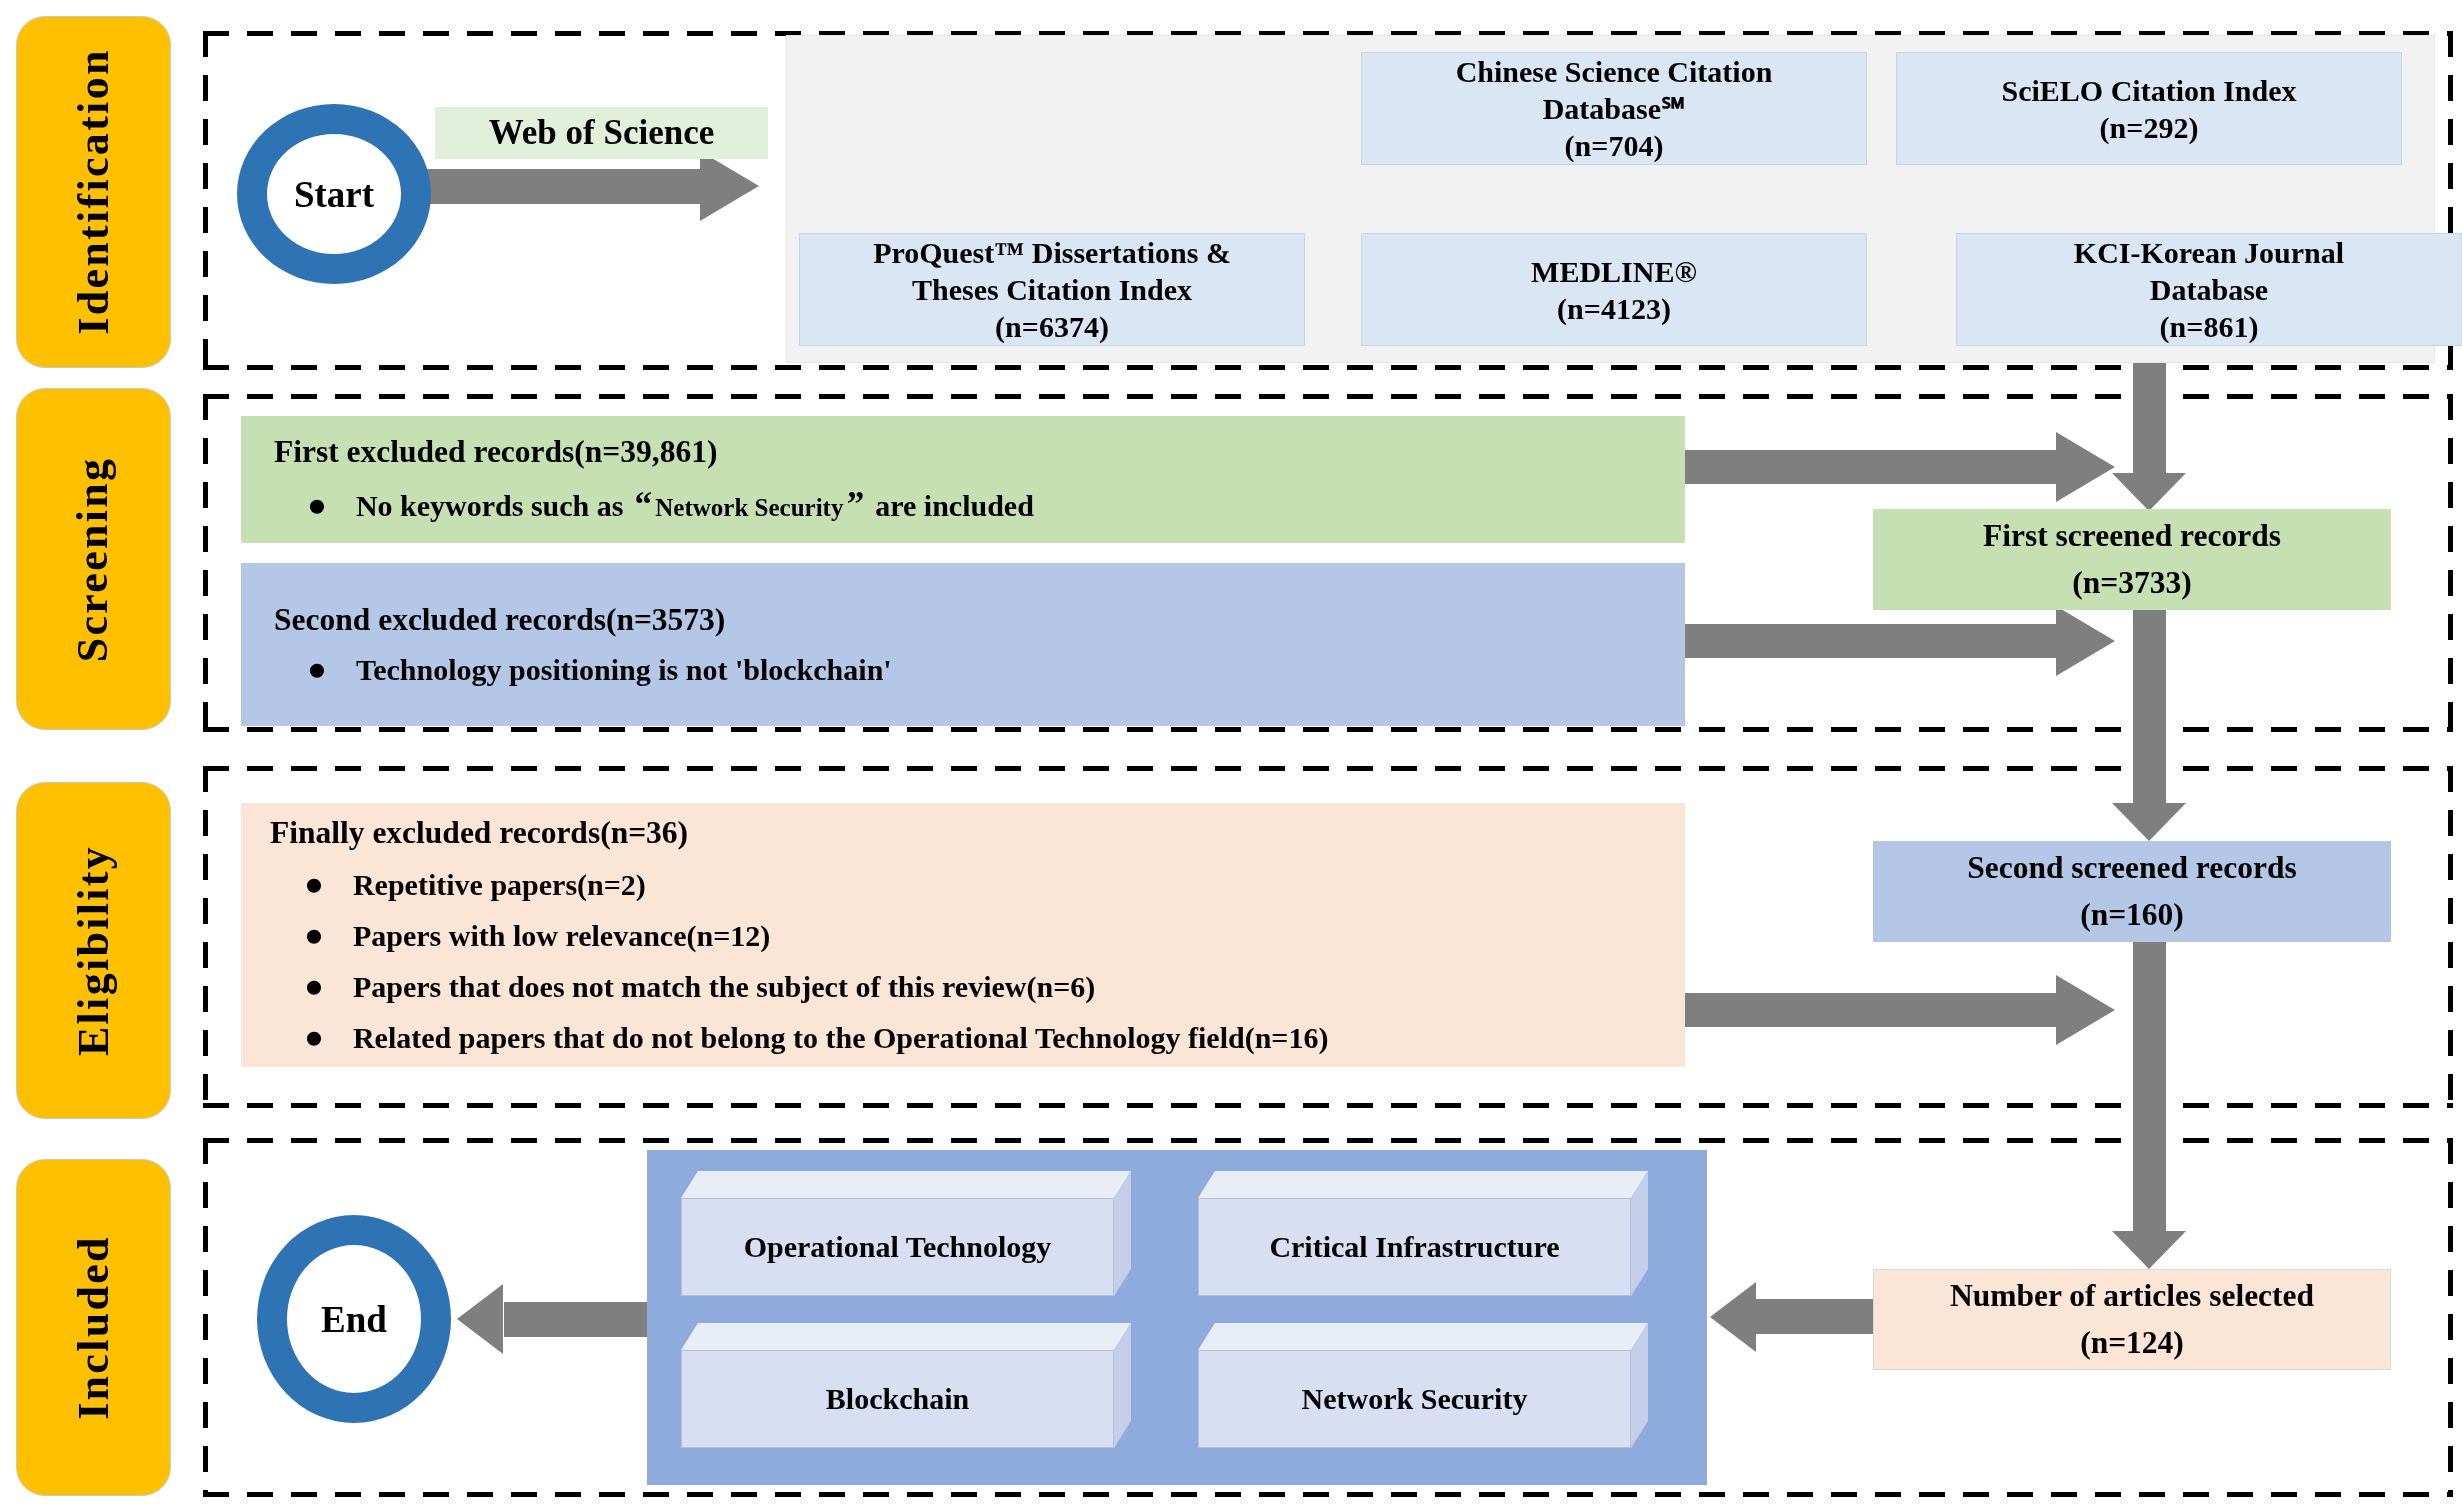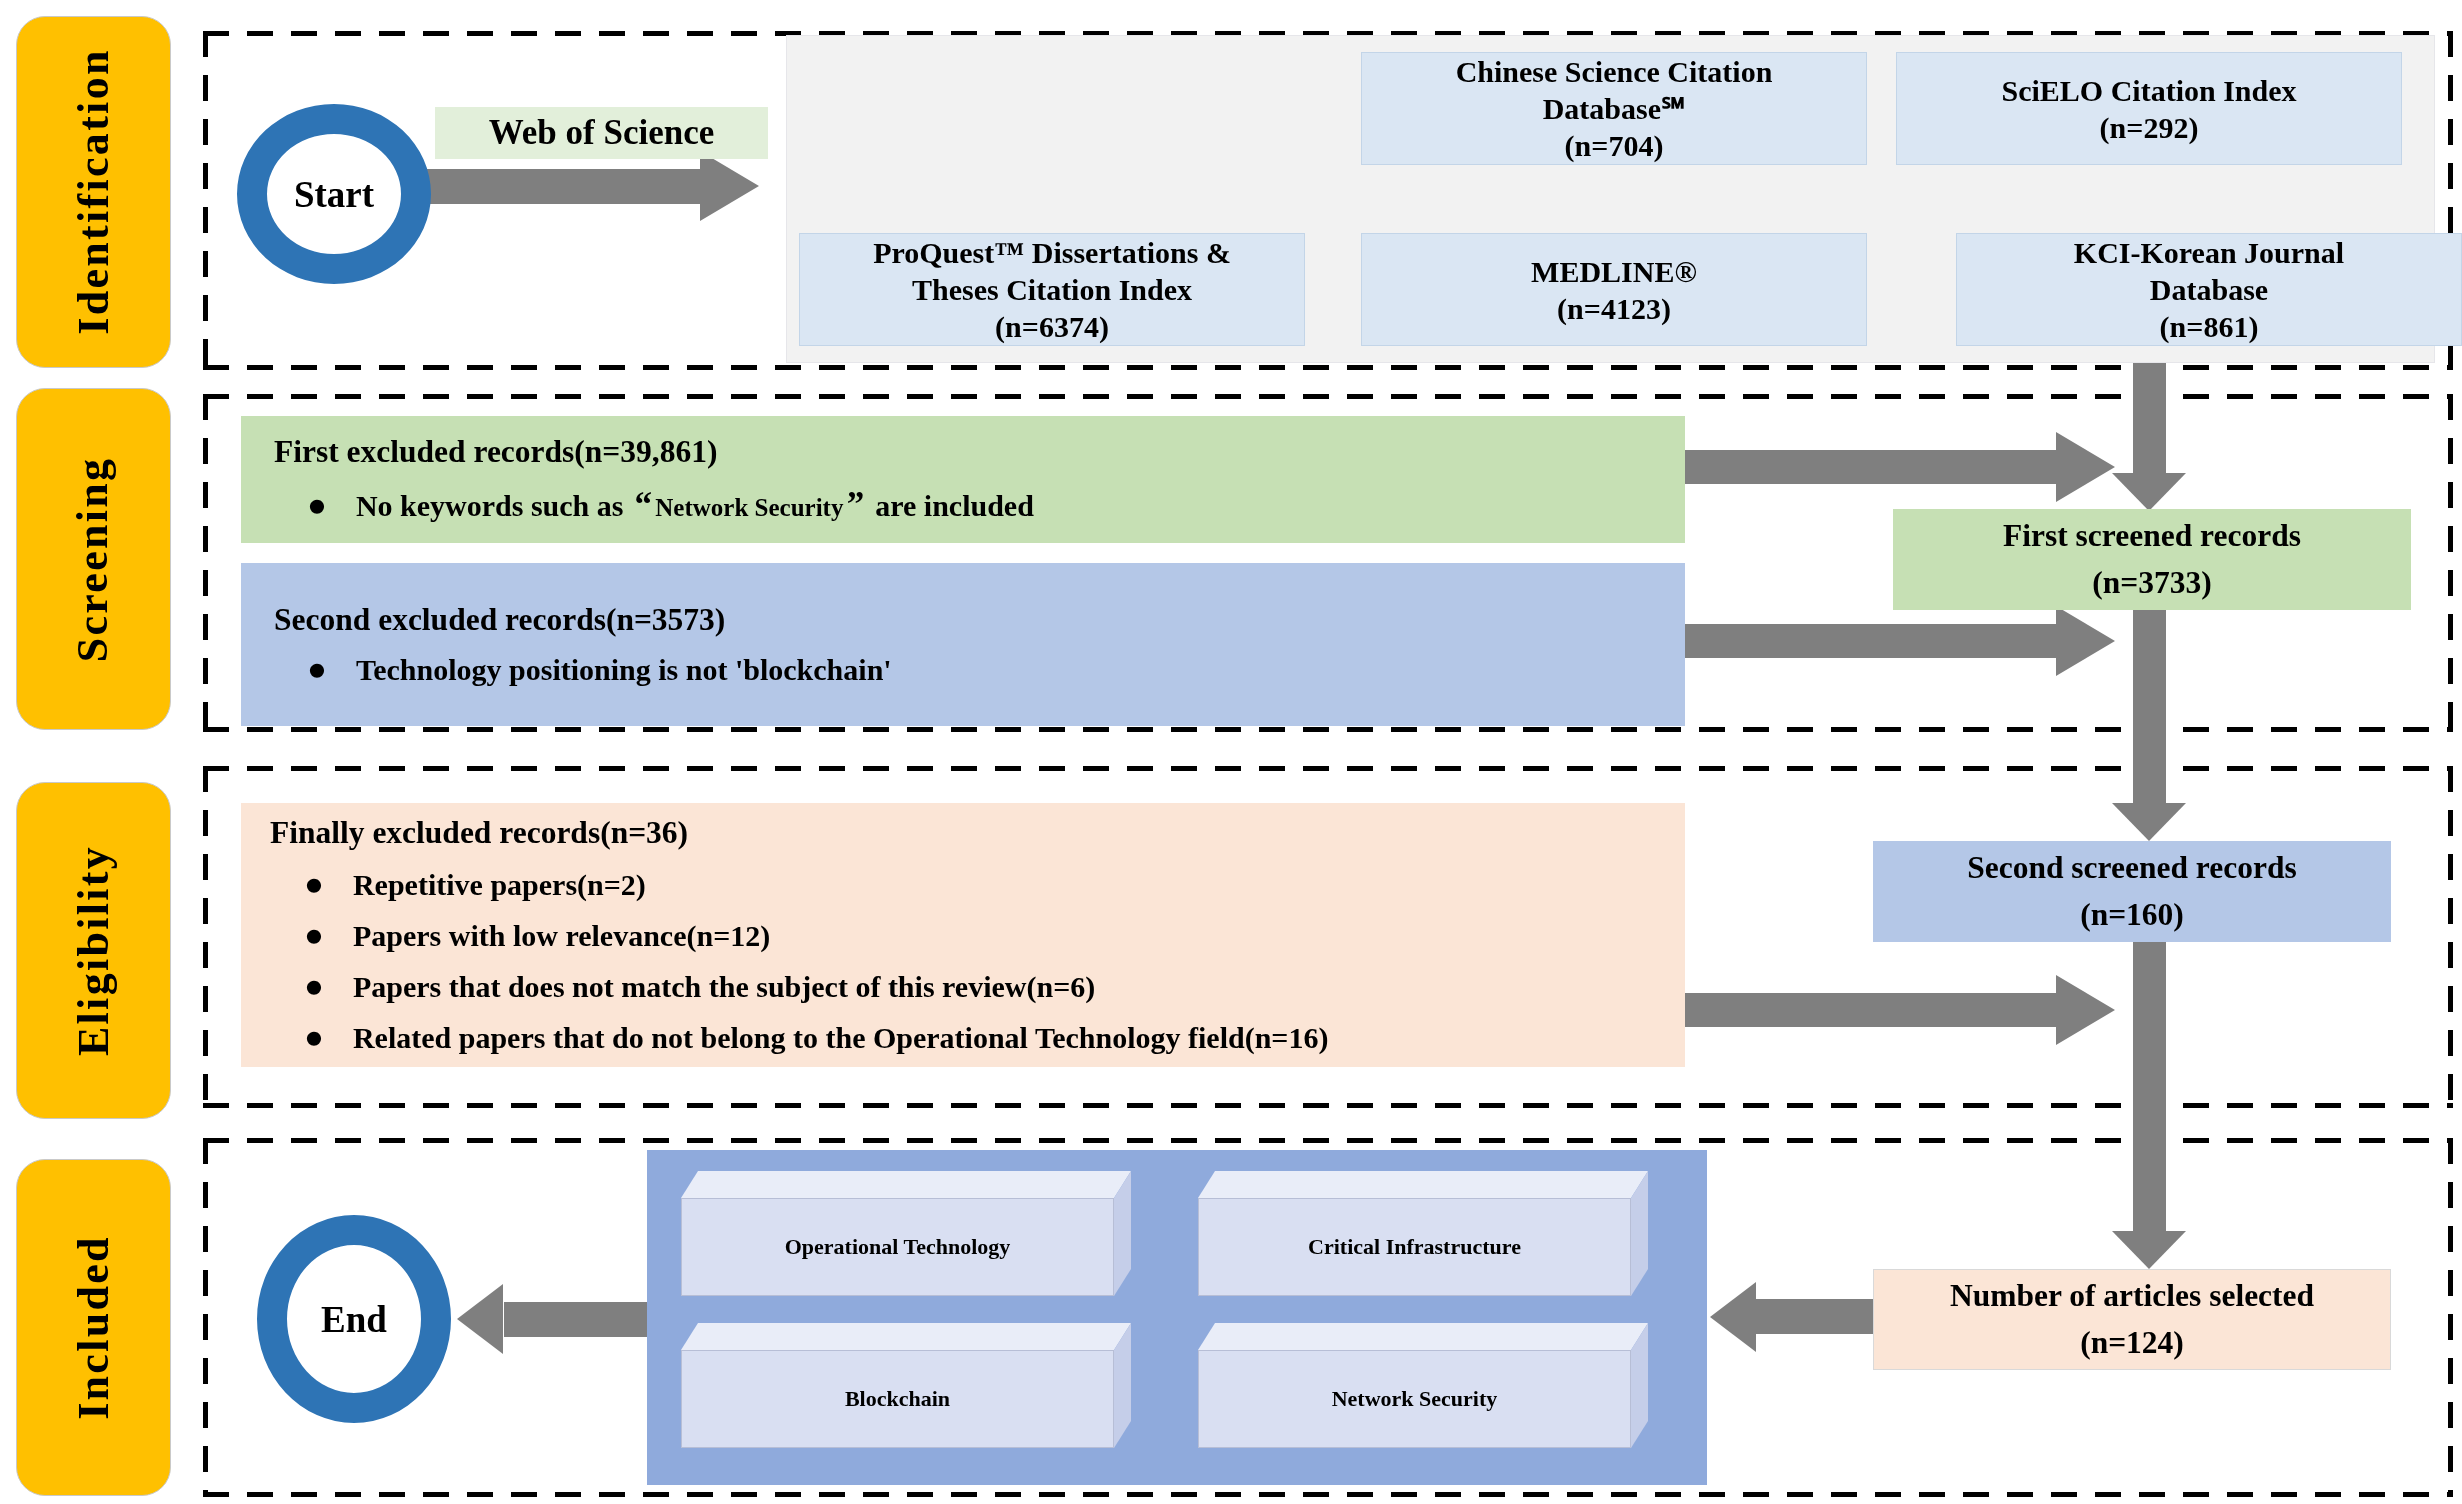--- a/index.html
+++ b/index.html
@@ -61,34 +61,34 @@
         gap:14.6px;box-sizing:border-box;font-size:31.5px;}
   .xbox-title{padding-left:33px;}
   .bullet-row{display:flex;align-items:baseline;padding-left:66px;gap:29px;font-size:30px;}
   .bullet-dot{font-size:33px;line-height:1;}
   .bq{font-size:35px;padding:0 3.4px;}
   .bq-small{font-size:25px;}
 
   
   .rbox{position:absolute;left:1873px;width:518px;height:101px;display:flex;flex-direction:column;
         align-items:center;justify-content:center;gap:5.6px;text-align:center;font-size:31.5px;line-height:42px;}
-  .rbox.green{background:var(--green_box);margin-left:20px;}
+  .rbox.green{background:var(--green_box);}
   .rbox.blue{background:var(--blue_box);text-align:right;}
   .rbox.peach{background:var(--peach_box);border:1.7px solid #d9d9d9;box-sizing:border-box;}
 
   
   .kw-panel{position:absolute;left:647px;top:1150px;width:1060px;height:335px;background:var(--keyword_panel);}
   .cube{position:absolute;width:450px;height:125px;}
   .cube-top{position:absolute;left:0;top:0;width:450px;height:27px;background:var(--cube_top);
             clip-path:polygon(17px 0,450px 0,433px 27px,0 27px);}
   .cube-side{position:absolute;left:0;top:0;width:450px;height:125px;background:var(--cube_side);
             clip-path:polygon(433px 27px,450px 0,450px 98px,433px 125px);}
   .cube-front{position:absolute;left:0;top:27px;width:433px;height:98px;background:var(--cube_front);
             border:0.6px solid #b7bed6;box-sizing:border-box;
-            display:flex;align-items:center;justify-content:center;font-size:22px;text-align:center;}
+            display:flex;align-items:center;justify-content:center;font-size:30px;text-align:center;}
 </style>
 </head>
 <body>
 
 <div class="canvas">
 
   <div class="stage" style="top:15.8px;height:350px">
     <span class="stage-text">Identification</span>
   </div>
   <div class="stage" style="top:388px;height:340px">

